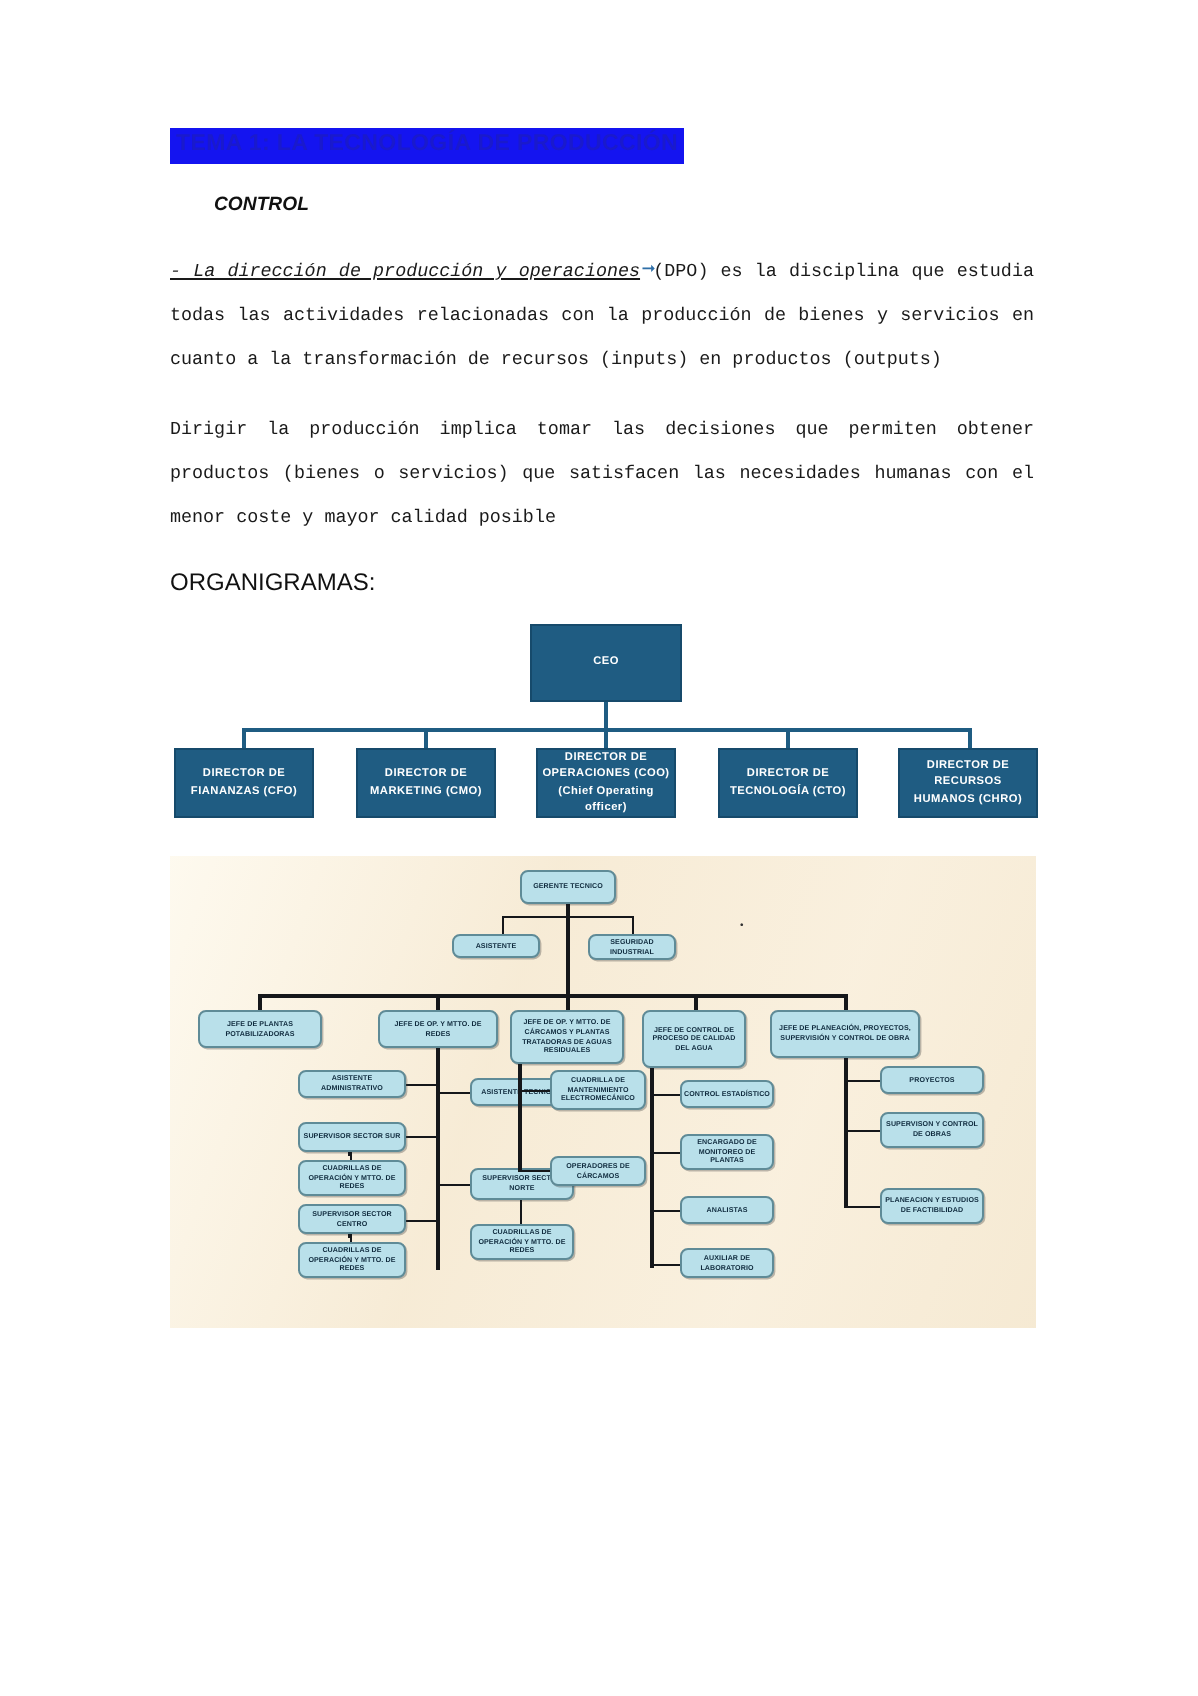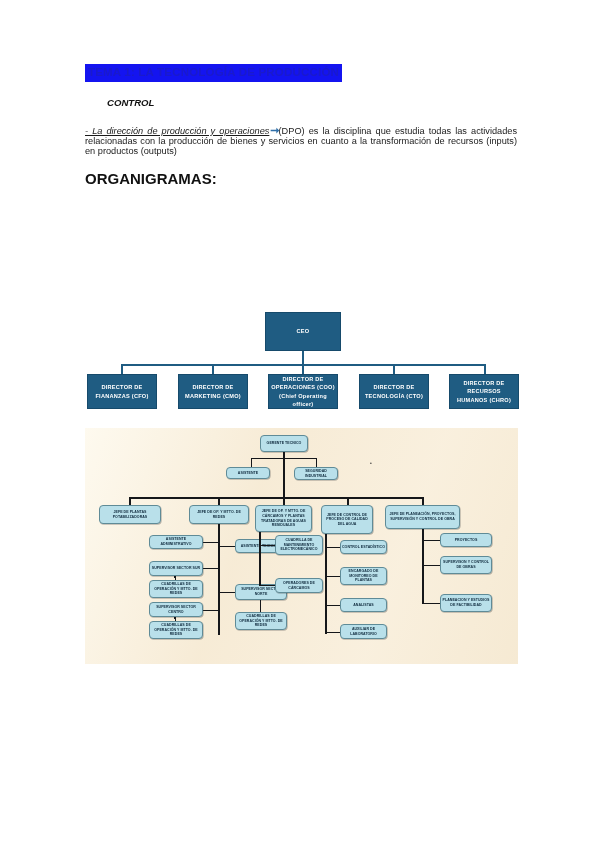--- a/index.html
+++ b/index.html
@@ -37,23 +37,24 @@
     font-size: 9.6px;
     line-height: 15px;
     color: #111;
     text-align: justify;
   }
   .section-head .indent { display: block; padding-left: 22px; }
 
   .para {
     margin-top: 13px;
     font-size: 9.2px;
-    line-height: 10px;
+    line-height: 22px;
     color: #1a1a1a;
     text-align: justify;
+    font-family: Liberation Mono, monospace;
   }
   .para.lead { margin-top: 15px; }
   .lead-em {
     font-style: italic;
     text-decoration: underline;
   }
   .arrow-glyph {
     color: #2f6fa8;
     font-size: 11px;
     font-weight: bold;
@@ -72,22 +73,22 @@
   .bullet-row::before {
     content: "\2022";
     position: absolute;
     left: 15px;
     top: -1px;
     font-size: 10px;
   }
 
   .sub-head {
     margin-top: 14px;
-    font-weight: bold;
-    font-size: 15px;
+    font-weight: normal;
+    font-size: 12px;
     color: #111;
   }
 
   
   #org1 { position: absolute; left: 85px; top: 310px; width: 434px; height: 100px; }
   .o1-box {
     position: absolute;
     background: #1f5c82;
     border: 1px solid #164a6b;
     color: #ffffff;
@@ -146,20 +147,21 @@
     <div class="doc-title">TEMA 1: LA TECNOLOGÍA DE PRODUCCIÓN</div>
 
     <div class="section-head">
       <span class="indent">CONTROL</span>
     </div>
 
     <div class="para lead">
       <span class="lead-em">- La dirección de producción y operaciones</span><span class="arrow-glyph">➞</span><span>(DPO) es la disciplina que estudia todas las actividades relacionadas con la producción de bienes y servicios en cuanto a la transformación de recursos (inputs) en productos (outputs)</span>
     </div>
 
+    <div class="para">Dirigir la producción implica tomar las decisiones que permiten obtener productos (bienes o servicios) que satisfacen las necesidades humanas con el menor coste y mayor calidad posible</div>
 
 
     <div class="sub-head">ORGANIGRAMAS:</div>
   </div>
 
   <div id="org1">
 
     <div class="o1-box" style="left:180px; top:2px; width:76px; height:39px;">CEO</div>
 
     <div class="o1-line" style="left:217px; top:41px; width:1.6px; height:14px;"></div>

